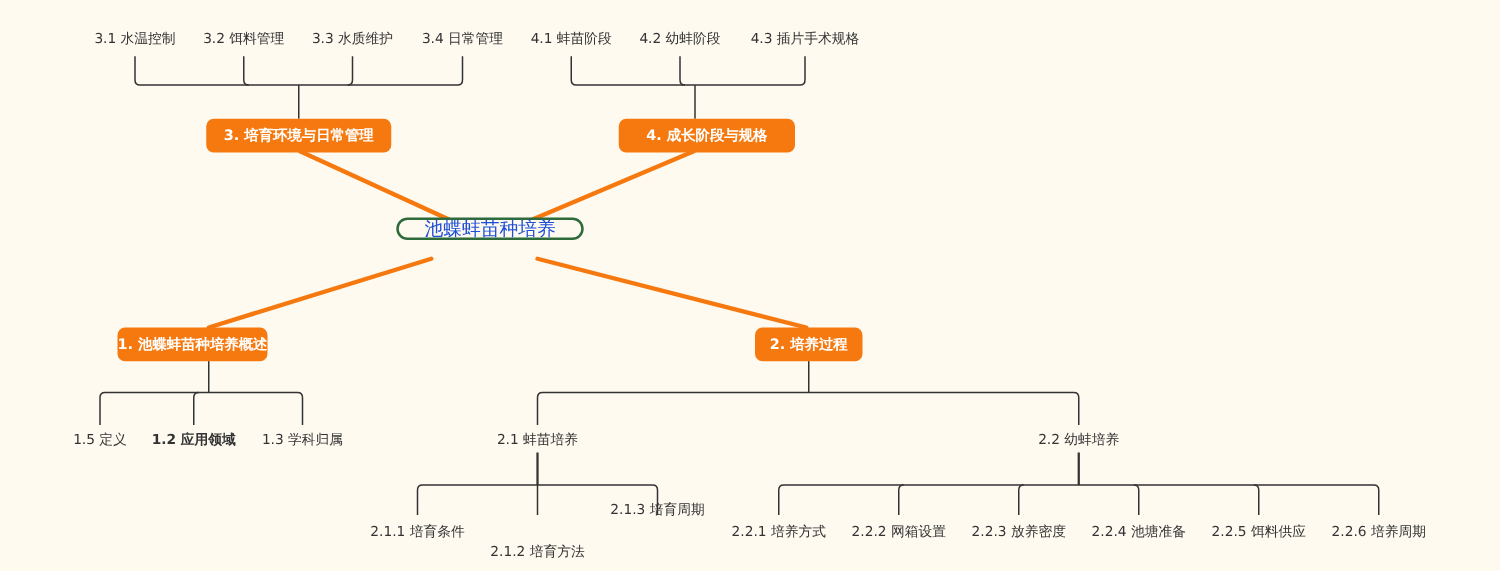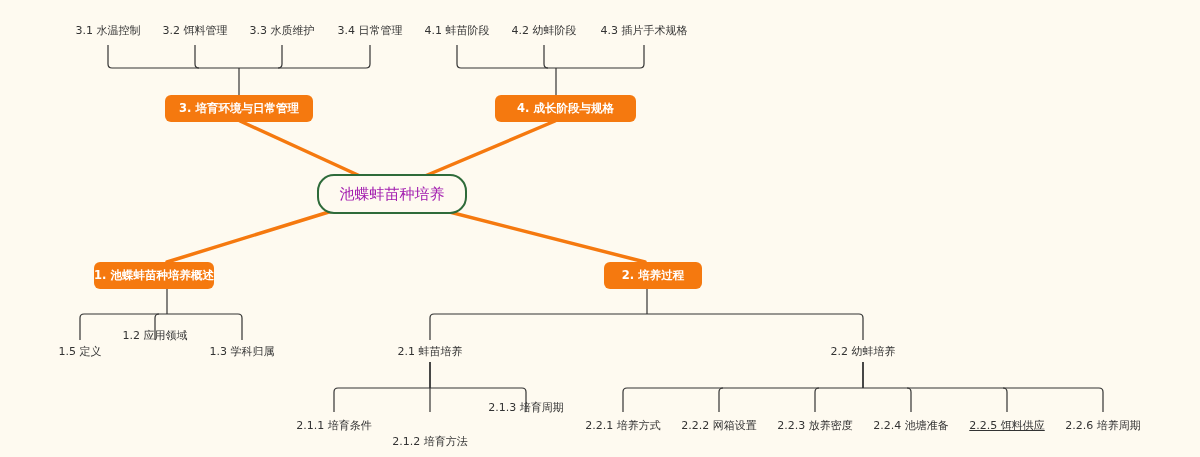--- a/index.html
+++ b/index.html
@@ -1,21 +1,21 @@
 <!DOCTYPE html>
 <html><head>
 <meta charset="utf-8">
 <style>
   html, body { margin: 0; padding: 0; }
   body { width: 1200px; height: 457px; background: #fefaf0; position: relative; overflow: hidden;
          font-family: "DejaVu Sans", "Liberation Sans", sans-serif; }
   #canvas { position: absolute; left: 0; top: 0; width: 1200px; height: 457px; }
   svg.lines { position: absolute; left: 0; top: 0; }
-  .root { position: absolute; left: 317px; top: 174px; width: 150px; height: 40px; box-sizing: border-box;
-          border: 2px solid #2e6b3a; border-radius: 17px; background: #fefaf0; color: #a21caf;
+  .root { position: absolute; left: 317px; top: 174px; width: 150px; height: 18px; box-sizing: border-box;
+          border: 2px solid #2e6b3a; border-radius: 17px; background: #fefaf0; color: #1d4ed8;
           font-size: 15px; display: flex; align-items: center; justify-content: center; }
   .main { position: absolute; height: 27px; box-sizing: border-box; background: #f5790f; color: #fff;
           border-radius: 6px; font-size: 11.5px; font-weight: bold; display: flex; align-items: center;
           justify-content: center; padding: 0 8px; white-space: nowrap; }
   .leaf { position: absolute; font-size: 11px; color: #333; white-space: nowrap; transform: translateX(-50%);
           line-height: 14px; }
 </style>
 </head>
 <body>
 
@@ -55,43 +55,43 @@
       <path d="M719 412 V392 Q719 388 723 388"></path>
       <path d="M815 412 V392 Q815 388 819 388"></path>
       <path d="M911 412 V392 Q911 388 907 388"></path>
       <path d="M1007 412 V392 Q1007 388 1003 388"></path>
     </g>
   </svg>
 
   <div class="root">池蝶蚌苗种培养</div>
 
   <div class="main" style="left:94px; top:262px; width:120px;">1. 池蝶蚌苗种培养概述</div>
-  <div class="main" style="left:604px; top:262px; width:98px;">2. 培养过程</div>
+  <div class="main" style="left:604px; top:262px; width:86px;">2. 培养过程</div>
   <div class="main" style="left:165px; top:95px; width:148px;">3. 培育环境与日常管理</div>
   <div class="main" style="left:495px; top:95px; width:141px;">4. 成长阶段与规格</div>
 
   <div class="leaf" style="left:108px; top:24px;">3.1 水温控制</div>
   <div class="leaf" style="left:195px; top:24px;">3.2 饵料管理</div>
   <div class="leaf" style="left:282px; top:24px;">3.3 水质维护</div>
   <div class="leaf" style="left:370px; top:24px;">3.4 日常管理</div>
 
   <div class="leaf" style="left:457px; top:24px;">4.1 蚌苗阶段</div>
   <div class="leaf" style="left:544px; top:24px;">4.2 幼蚌阶段</div>
   <div class="leaf" style="left:644px; top:24px;">4.3 插片手术规格</div>
 
   <div class="leaf" style="left:80px; top:345px;">1.5 定义</div>
-  <div class="leaf" style="left:155px; top:329px;">1.2 应用领域</div>
+  <div class="leaf" style="left:155px; top:345px;font-weight:bold;">1.2 应用领域</div>
   <div class="leaf" style="left:242px; top:345px;">1.3 学科归属</div>
 
   <div class="leaf" style="left:430px; top:345px;">2.1 蚌苗培养</div>
   <div class="leaf" style="left:863px; top:345px;">2.2 幼蚌培养</div>
 
   <div class="leaf" style="left:334px; top:419px;">2.1.1 培育条件</div>
   <div class="leaf" style="left:430px; top:419px;margin-top:16px;">2.1.2 培育方法</div>
   <div class="leaf" style="left:526px; top:401px;">2.1.3 培育周期</div>
 
   <div class="leaf" style="left:623px; top:419px;">2.2.1 培养方式</div>
   <div class="leaf" style="left:719px; top:419px;">2.2.2 网箱设置</div>
   <div class="leaf" style="left:815px; top:419px;">2.2.3 放养密度</div>
   <div class="leaf" style="left:911px; top:419px;">2.2.4 池塘准备</div>
-  <div class="leaf" style="left:1007px; top:419px;text-decoration:underline;">2.2.5 饵料供应</div>
+  <div class="leaf" style="left:1007px; top:419px;">2.2.5 饵料供应</div>
   <div class="leaf" style="left:1103px; top:419px;">2.2.6 培养周期</div>
 </div>
 
 </body></html>

